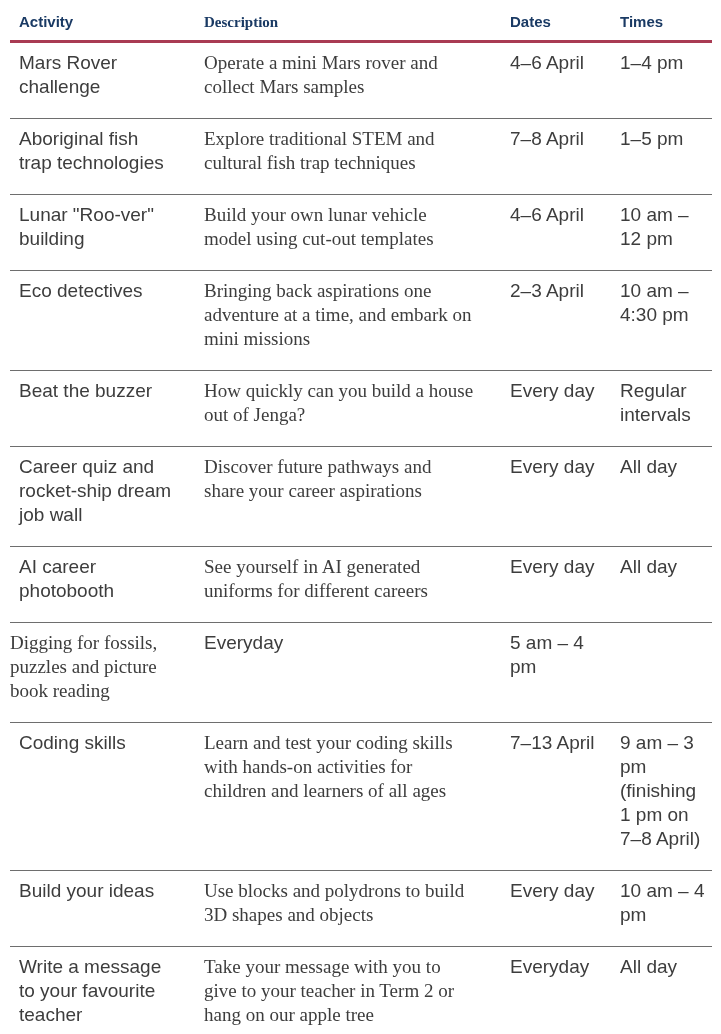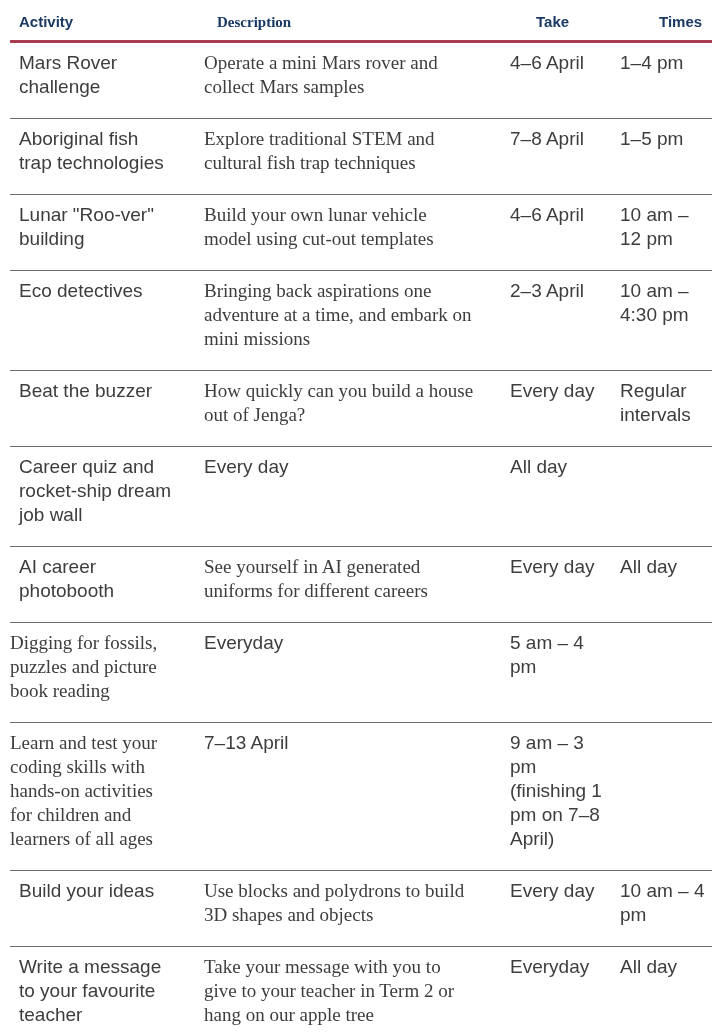--- a/index.html
+++ b/index.html
@@ -19,21 +19,20 @@
     margin: 0 9px 0 10px;
     width: 702px;
   }
   .thead, .row {
     display: grid;
     grid-template-columns: 194px 306px 110px 1fr;
   }
   .thead {
     padding: 12px 0 8px 0;
     border-bottom: 3px solid #a93b53;
-    gap: 13px;
   }
   .th {
     font-size: 15px;
     line-height: 20px;
     font-weight: 700;
     color: #1a3a64;
   }
   .c1 { padding-left: 9px; padding-right: 28px; }
   .c2 { padding-right: 36px; font-family: Liberation Serif, serif; }
   .c3 { padding-right: 10px; }
@@ -50,21 +49,21 @@
   }
 </style>
 </head>
 <body>
 
 <div class="table">
 
   <div class="thead">
     <div class="th c1">Activity</div>
     <div class="th c2">Description</div>
-    <div class="th c3">Take</div>
+    <div class="th c3">Dates</div>
     <div class="th c4">Times</div>
   </div>
 
   <div class="row">
     <div class="cell c1">Mars Rover challenge</div>
     <div class="cell c2">Operate a mini Mars rover and collect Mars samples</div>
     <div class="cell c3">4–6 April</div>
     <div class="cell c4">1–4 pm</div>
   </div>
 
@@ -91,38 +90,40 @@
 
   <div class="row">
     <div class="cell c1">Beat the buzzer</div>
     <div class="cell c2">How quickly can you build a house out of Jenga?</div>
     <div class="cell c3">Every day</div>
     <div class="cell c4">Regular intervals</div>
   </div>
 
   <div class="row">
     <div class="cell c1">Career quiz and rocket-ship dream job wall</div>
+    <div class="cell c2">Discover future pathways and share your career aspirations</div>
     <div class="cell c3">Every day</div>
     <div class="cell c4">All day</div>
   </div>
 
   <div class="row">
     <div class="cell c1">AI career photobooth</div>
     <div class="cell c2">See yourself in AI generated uniforms for different careers</div>
     <div class="cell c3">Every day</div>
     <div class="cell c4">All day</div>
   </div>
 
   <div class="row">
     <div class="cell c2">Digging for fossils, puzzles and picture book reading</div>
     <div class="cell c3">Everyday</div>
     <div class="cell c4">5 am – 4 pm</div>
   </div>
 
   <div class="row">
+    <div class="cell c1">Coding skills</div>
     <div class="cell c2">Learn and test your coding skills with hands-on activities for children and learners of all ages</div>
     <div class="cell c3">7–13 April</div>
     <div class="cell c4">9 am – 3 pm (finishing 1 pm on 7–8 April)</div>
   </div>
 
   <div class="row">
     <div class="cell c1">Build your ideas</div>
     <div class="cell c2">Use blocks and polydrons to build 3D shapes and objects</div>
     <div class="cell c3">Every day</div>
     <div class="cell c4">10 am – 4 pm</div>

